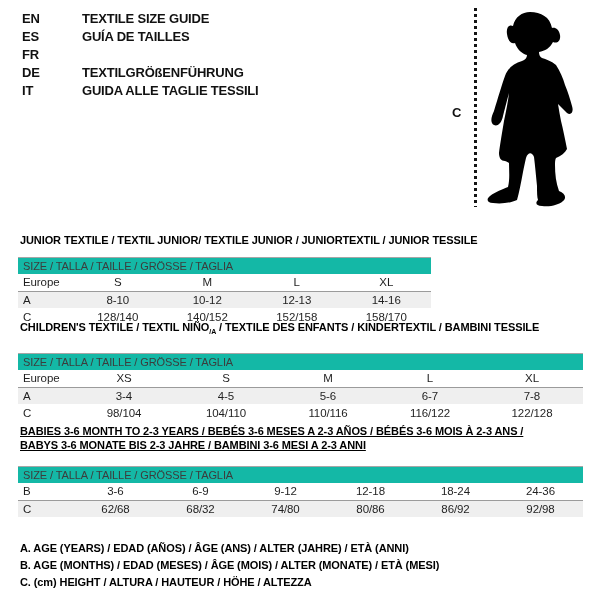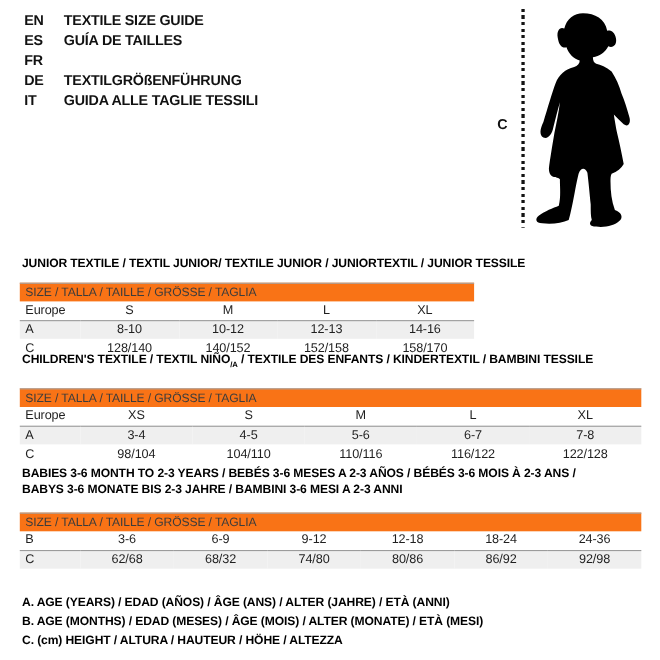--- a/index.html
+++ b/index.html
@@ -7,21 +7,21 @@
   body {
     position:relative;
     background:#ffffff;
     font-family:"Liberation Sans", sans-serif;
     color:#1a1a1a;
     overflow:hidden;
   }
 
   
   .lang-block { position:absolute; left:22px; top:10px; }
-  .lang-row { display:flex; height:18px; line-height:18px; }
+  .lang-row { display:flex; height:18px; line-height:18px;gap:24px; }
   .lang-code {
     width:36px; font-weight:bold; font-size:13px; letter-spacing:-0.2px; color:#111;
   }
   .lang-label {
     font-weight:bold; font-size:13px; letter-spacing:-0.2px; color:#111; white-space:nowrap;
   }
 
   
   .measure-line {
     position:absolute; left:474px; top:8px; width:3px; height:199px;
@@ -38,26 +38,26 @@
   #table-junior   { top:213px; width:413px;margin-top:20px; }
   #table-children { top:320px; width:565px; }
   #table-babies   { top:424px; width:565px; }
 
   .tbl-title {
     font-weight:bold; font-size:11px; line-height:14px; letter-spacing:-0.1px;
     color:#000; white-space:nowrap; margin-left:2px;
   }
   #table-junior  .tbl-title { margin-bottom:10px; }
   #table-children .tbl-title { margin-bottom:14px; }
-  #table-babies  .tbl-title { margin-bottom:14px; }
+  #table-babies  .tbl-title { margin-bottom:14px;text-decoration:underline; }
   .tbl-title sub { font-size:7px; }
 
   .size-bar {
     height:17px; line-height:16px;
-    background:#f97316; border-top:1px solid #a6a6a6;
+    background:#14b8a6; border-top:1px solid #a6a6a6;
     font-size:11px; color:#3c3c3c; padding-left:5px;
     letter-spacing:-0.1px; white-space:nowrap;
   }
   table.size-grid {
     width:100%; border-collapse:collapse; table-layout:fixed;
   }
   table.size-grid td {
     height:17px; font-size:11.5px; color:#1f1f1f;
     text-align:center; vertical-align:middle; letter-spacing:-0.1px;
   }

